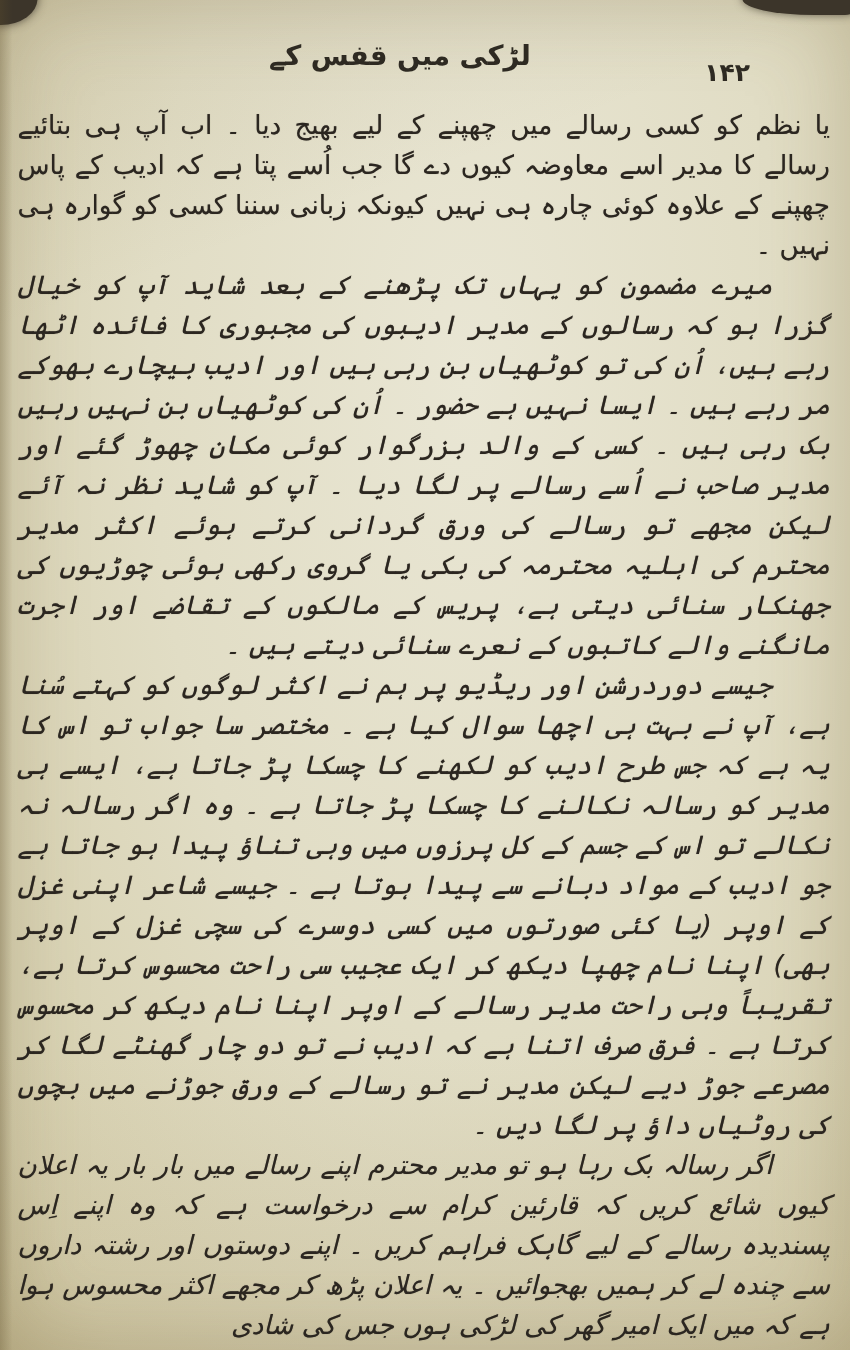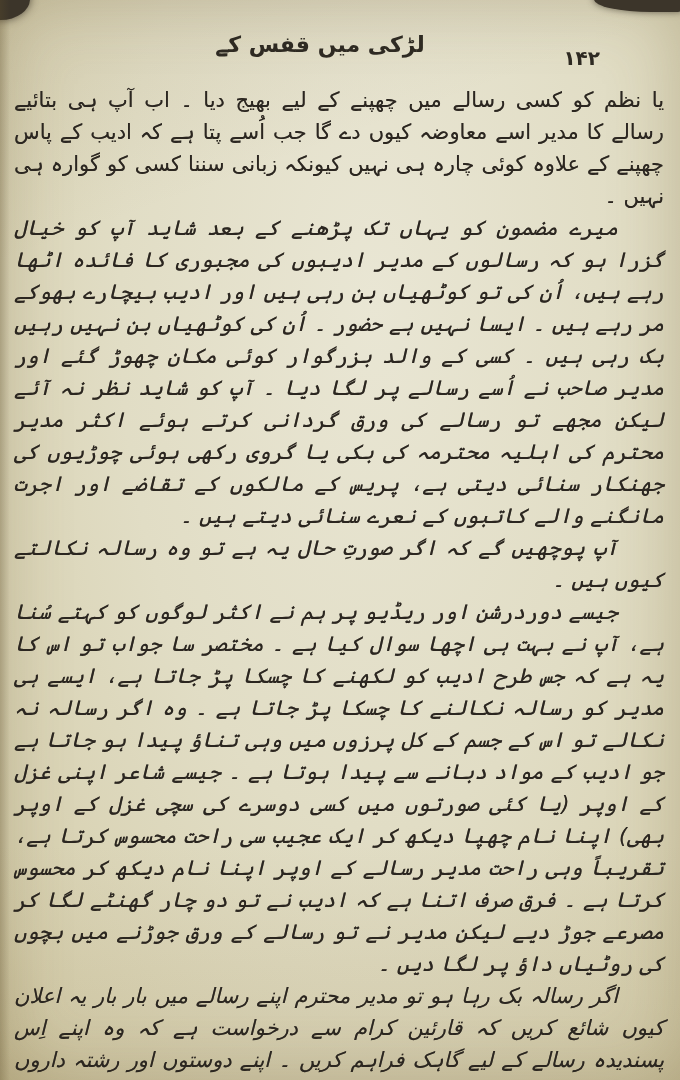--- a/index.html
+++ b/index.html
@@ -74,18 +74,17 @@
   <div class="edge-left"></div>
 
   <div class="header">
     <div class="title">لڑکی میں قفس کے</div>
     <div class="page-num">۱۴۲</div>
   </div>
 
   <div class="text-block">
     <p>یا نظم کو کسی رسالے میں چھپنے کے لیے بھیج دیا ۔ اب آپ ہی بتائیے رسالے کا مدیر اسے معاوضہ کیوں دے گا جب اُسے پتا ہے کہ ادیب کے پاس چھپنے کے علاوہ کوئی چارہ ہی نہیں کیونکہ زبانی سننا کسی کو گوارہ ہی نہیں ۔</p>
     <p class="indent">میرے مضمون کو یہاں تک پڑھنے کے بعد شاید آپ کو خیال گزرا ہو کہ رسالوں کے مدیر ادیبوں کی مجبوری کا فائدہ اٹھا رہے ہیں، اُن کی تو کوٹھیاں بن رہی ہیں اور ادیب بیچارے بھوکے مر رہے ہیں ۔ ایسا نہیں ہے حضور ۔ اُن کی کوٹھیاں بن نہیں رہیں بک رہی ہیں ۔ کسی کے والد بزرگوار کوئی مکان چھوڑ گئے اور مدیر صاحب نے اُسے رسالے پر لگا دیا ۔ آپ کو شاید نظر نہ آئے لیکن مجھے تو رسالے کی ورق گردانی کرتے ہوئے اکثر مدیر محترم کی اہلیہ محترمہ کی بکی یا گروی رکھی ہوئی چوڑیوں کی جھنکار سنائی دیتی ہے، پریس کے مالکوں کے تقاضے اور اجرت مانگنے والے کاتبوں کے نعرے سنائی دیتے ہیں ۔</p>
-    <p class="indent">آپ پوچھیں گے کہ اگر صورتِ حال یہ ہے تو وہ رسالہ نکالتے کیوں ہیں ۔</p>
     <p class="indent">جیسے دوردرشن اور ریڈیو پر ہم نے اکثر لوگوں کو کہتے سُنا ہے، آپ نے بہت ہی اچھا سوال کیا ہے ۔ مختصر سا جواب تو اس کا یہ ہے کہ جس طرح ادیب کو لکھنے کا چسکا پڑ جاتا ہے، ایسے ہی مدیر کو رسالہ نکالنے کا چسکا پڑ جاتا ہے ۔ وہ اگر رسالہ نہ نکالے تو اس کے جسم کے کل پرزوں میں وہی تناؤ پیدا ہو جاتا ہے جو ادیب کے مواد دبانے سے پیدا ہوتا ہے ۔ جیسے شاعر اپنی غزل کے اوپر (یا کئی صورتوں میں کسی دوسرے کی سچی غزل کے اوپر بھی) اپنا نام چھپا دیکھ کر ایک عجیب سی راحت محسوس کرتا ہے، تقریباً وہی راحت مدیر رسالے کے اوپر اپنا نام دیکھ کر محسوس کرتا ہے ۔ فرق صرف اتنا ہے کہ ادیب نے تو دو چار گھنٹے لگا کر مصرعے جوڑ دیے لیکن مدیر نے تو رسالے کے ورق جوڑنے میں بچوں کی روٹیاں داؤ پر لگا دیں ۔</p>
     <p class="indent">اگر رسالہ بک رہا ہو تو مدیر محترم اپنے رسالے میں بار بار یہ اعلان کیوں شائع کریں کہ قارئین کرام سے درخواست ہے کہ وہ اپنے اِس پسندیدہ رسالے کے لیے گاہک فراہم کریں ۔ اپنے دوستوں اور رشتہ داروں سے چندہ لے کر ہمیں بھجوائیں ۔ یہ اعلان پڑھ کر مجھے اکثر محسوس ہوا ہے کہ میں ایک امیر گھر کی لڑکی ہوں جس کی شادی</p>
   </div>
 
 </div>
 
 </body></html>

